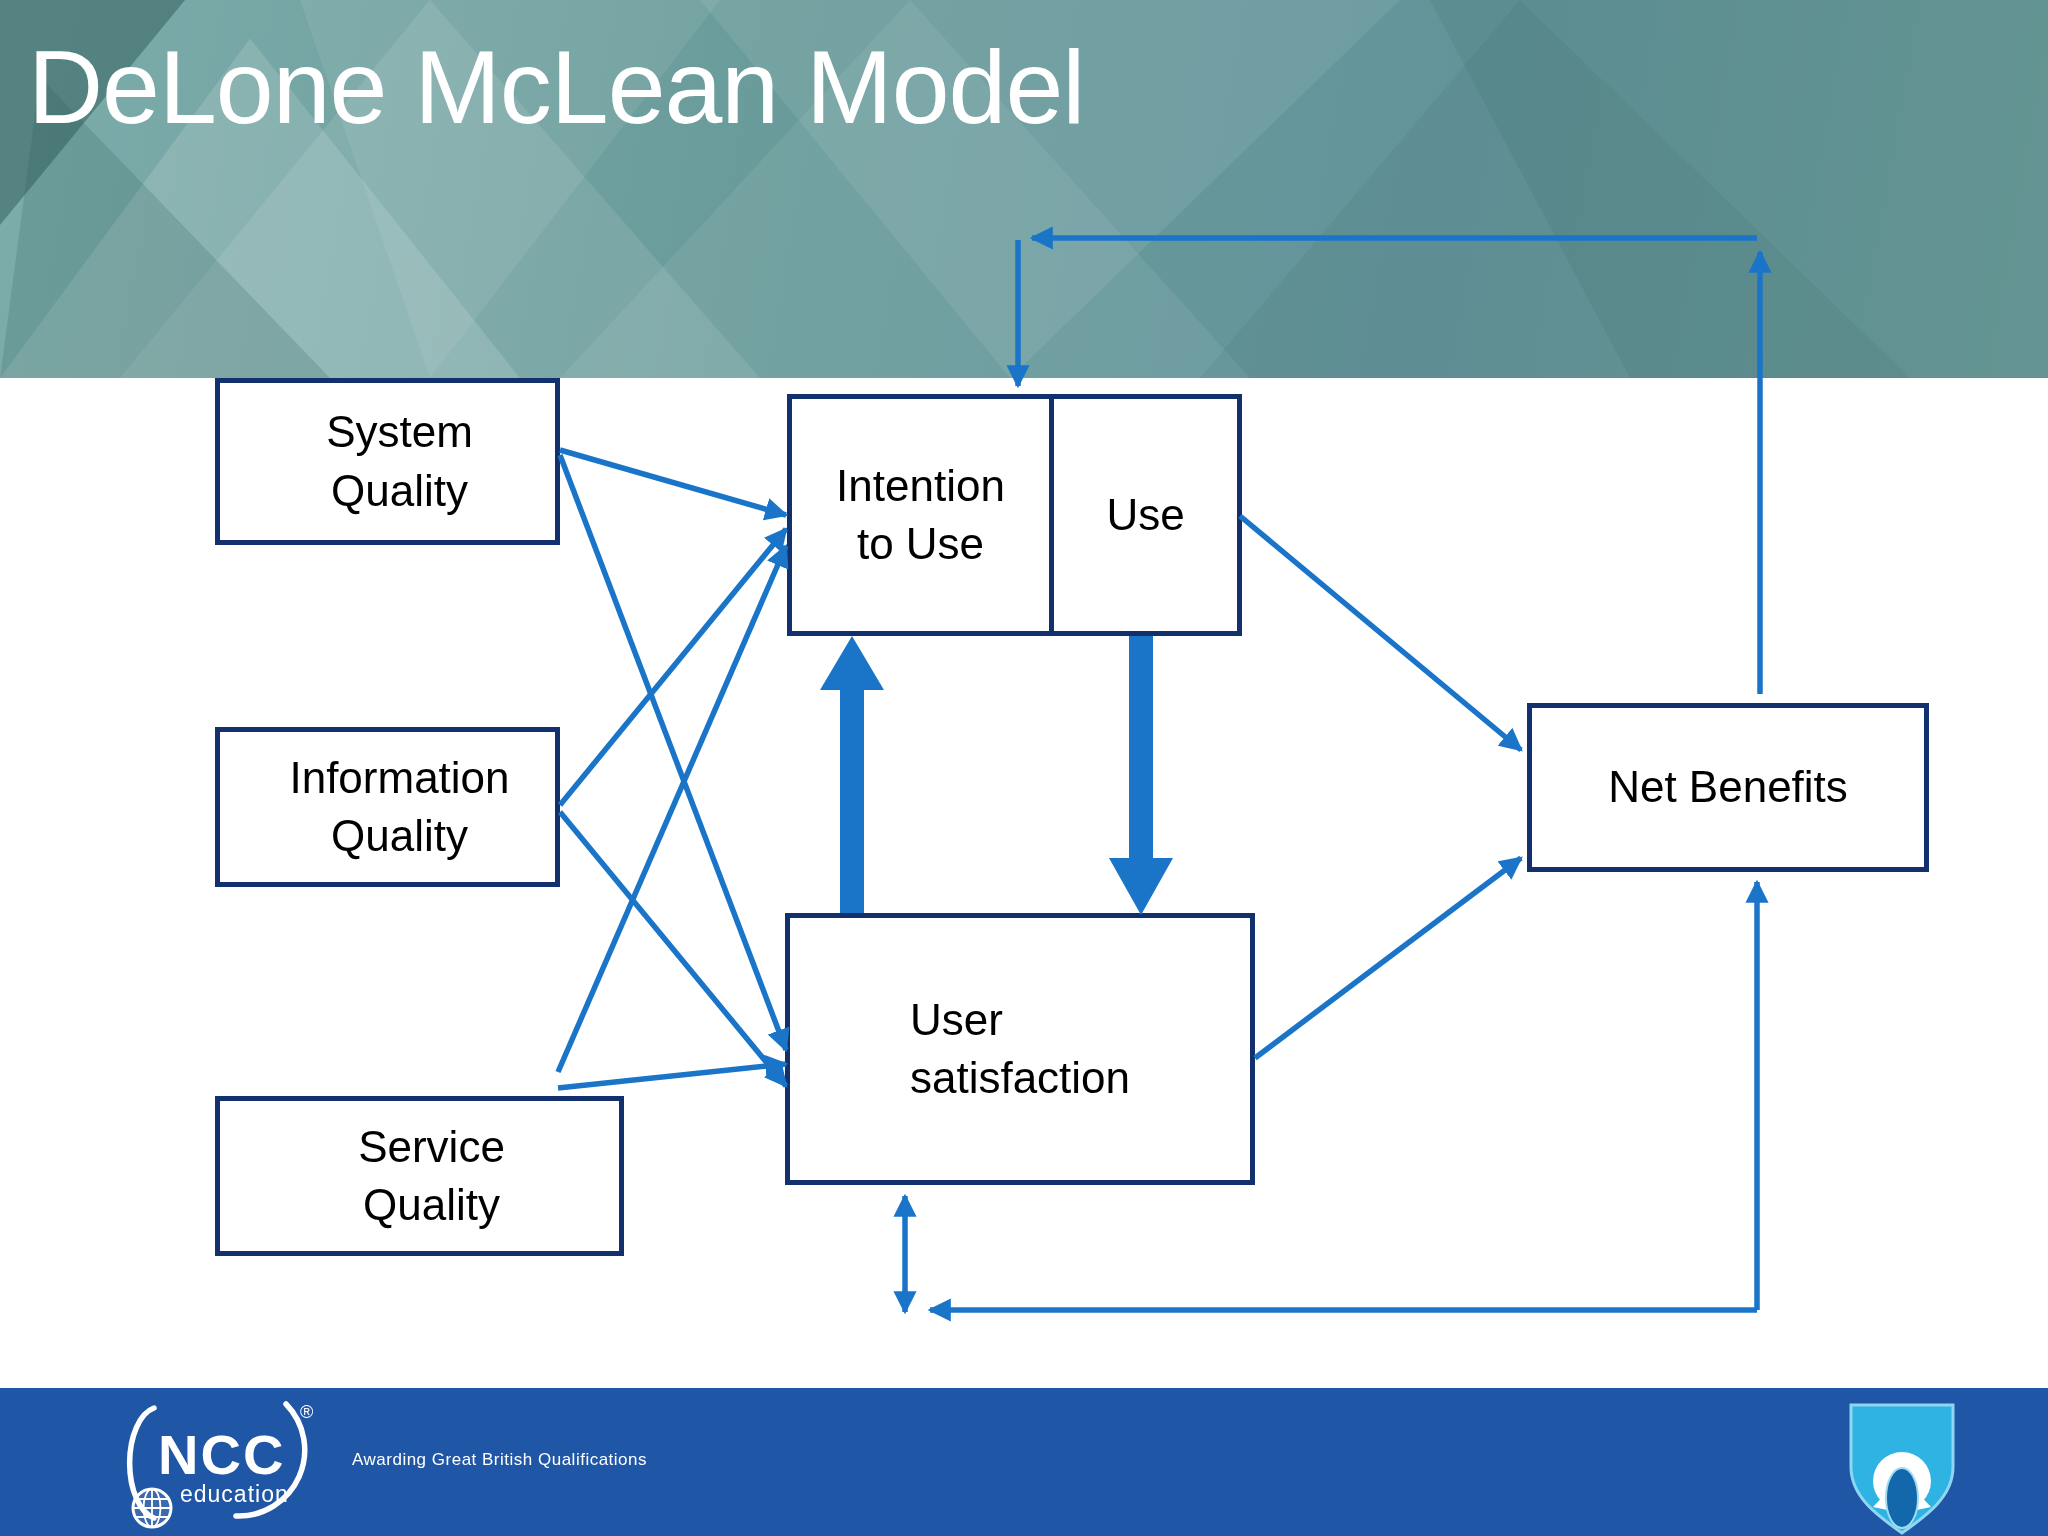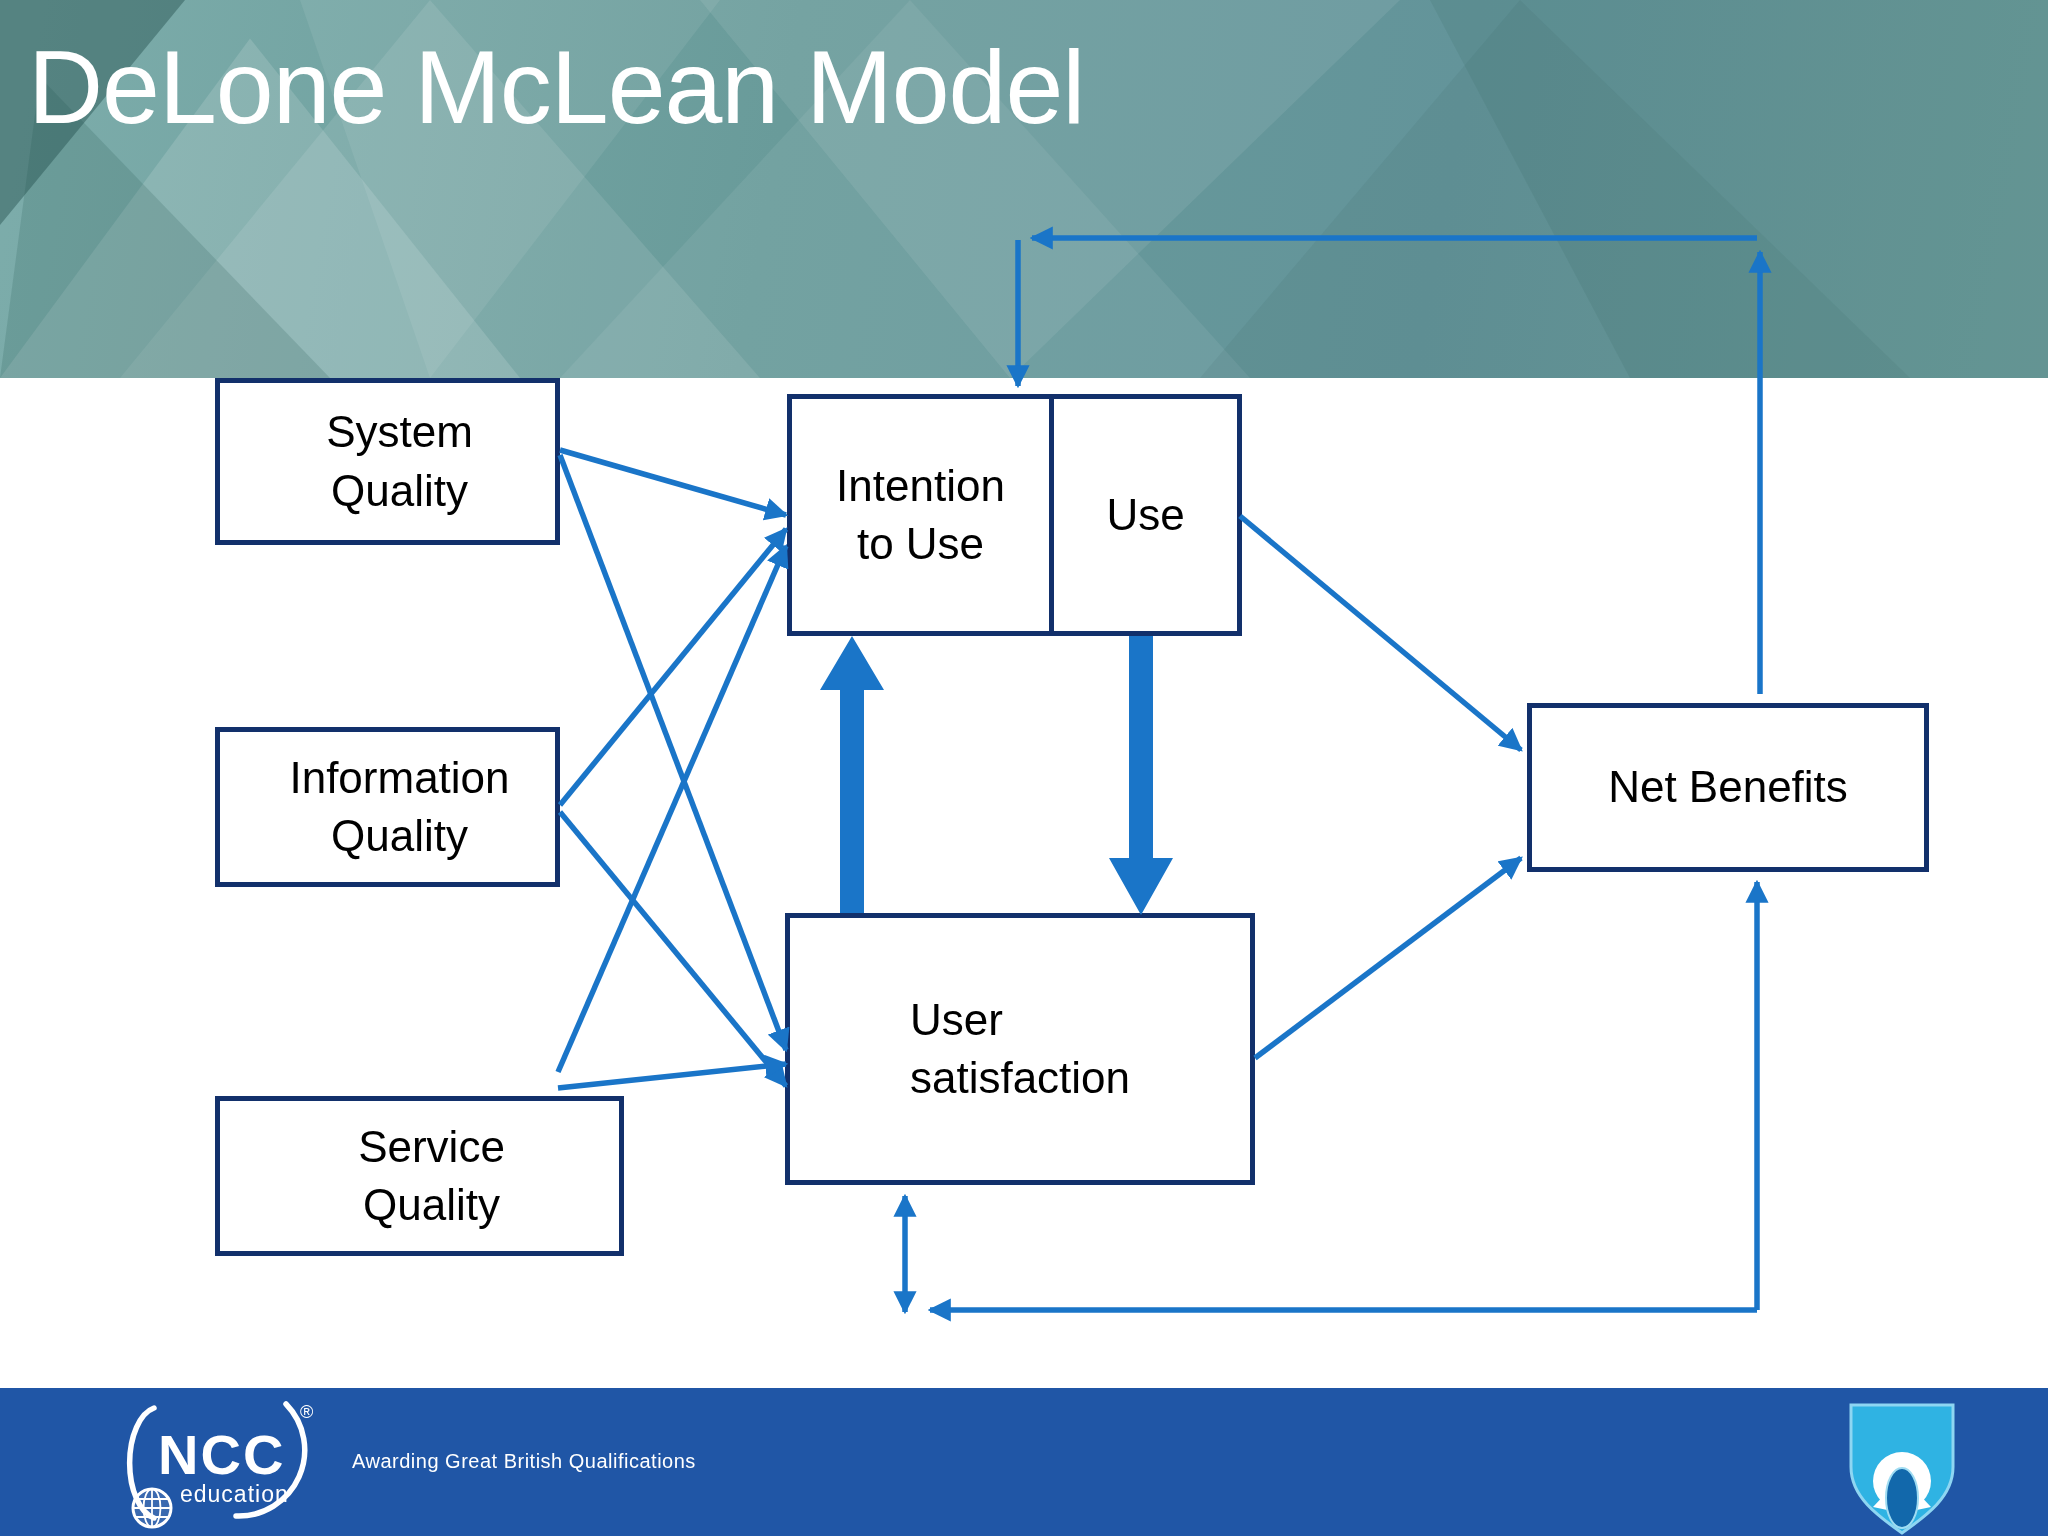--- a/index.html
+++ b/index.html
@@ -46,21 +46,21 @@
   .thick{fill:var(--arrow_blue,#1a75c8);}
   .mk{fill:var(--arrow_blue,#1a75c8);}
   
   .footer{
     position:absolute;left:0;top:1388px;width:2048px;height:148px;
     background:var(--footer_blue,#2056a6);z-index:4;
   }
   .ncc-logo{position:absolute;left:96px;top:8px;width:240px;height:138px;overflow:visible;}
   .tagline{
     position:absolute;left:352px;top:62px;
-    color:#fff;font-size:20px;letter-spacing:.5px;white-space:nowrap;
+    color:#fff;font-size:17px;letter-spacing:.5px;white-space:nowrap;
   }
   .shield-logo{position:absolute;left:1847px;top:15px;width:110px;height:133px;}
 </style>
 </head>
 <body>
 
 <div class="slide">
 
   <div class="header">
     <svg class="header-tex" viewBox="0 0 2048 294" preserveAspectRatio="none" aria-hidden="true">

